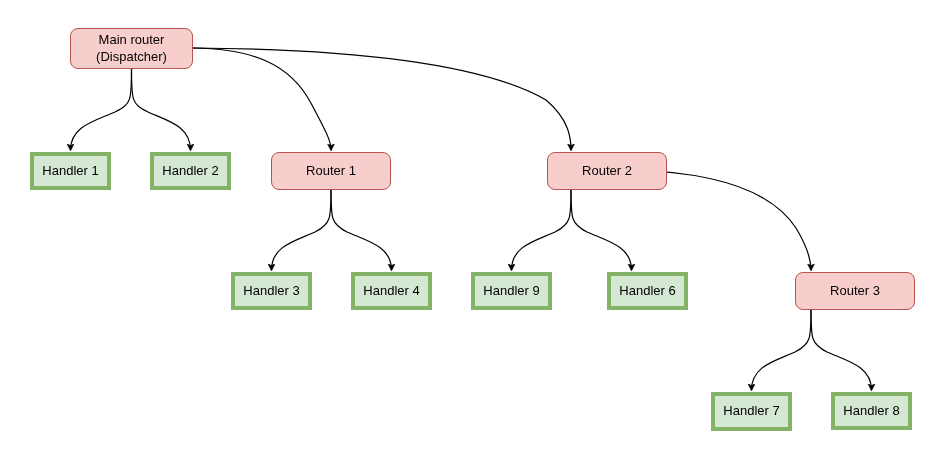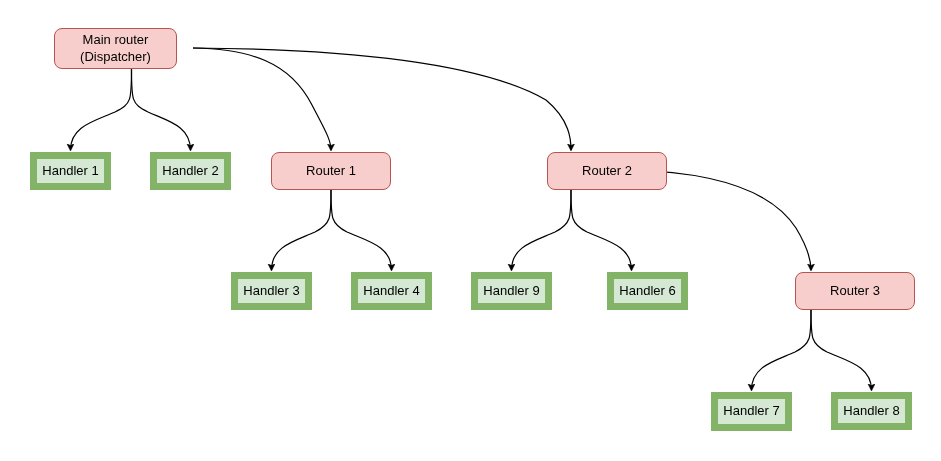--- a/index.html
+++ b/index.html
@@ -35,21 +35,21 @@
     line-height: 1.25;
     z-index: 2;
   }
   .node-router {
     background: #f8cecc;
     border: 1px solid #b85450;
     border-radius: 8px;
   }
   .node-handler {
     background: #d5e8d4;
-    border: 7px solid #a21caf;
+    border: 4px solid #a21caf;
     border-radius: 0px;
   }
   .node-label {
     display: block;
     white-space: pre-line;
     padding: 0 4px;
   }
 </style>
 </head>
 <body>
@@ -71,21 +71,21 @@
         <path d="M 331 190 C 331 218 331 224 347 232 C 367 241 391.5 246 391.5 270" stroke="#000000" marker-end="url(#arrowhead)"></path>
         <path d="M 571 190 C 571 218 571 224 555 232 C 535 241 511.5 246 511.5 270" stroke="#000000" marker-end="url(#arrowhead)"></path>
         <path d="M 571 190 C 571 218 571 224 587 232 C 607 241 631.5 246 631.5 270" stroke="#000000" marker-end="url(#arrowhead)"></path>
         <path d="M 631 170 C 710 172 770 188 796 228 C 808 248 811 262 811 270" stroke="#000000" marker-end="url(#arrowhead)"></path>
         <path d="M 811 310 C 811 338 811 344 795 352 C 775 361 751.5 366 751.5 390" stroke="#000000" marker-end="url(#arrowhead)"></path>
         <path d="M 811 310 C 811 338 811 344 827 352 C 847 361 871.5 366 871.5 390" stroke="#000000" marker-end="url(#arrowhead)"></path>
       </g>
   </svg>
 
   <div id="node-group">
-      <div class="node node-router" style="left: 54px; top: 28px; width: 123px; height: 41px; background: rgb(248, 206, 204); border-color: rgb(184, 84, 80);">
+      <div class="node node-router" style="left: 70px; top: 28px; width: 123px; height: 41px; background: rgb(248, 206, 204); border-color: rgb(184, 84, 80);">
         <span class="node-label">Main router
 (Dispatcher)</span>
       </div>
       <div class="node node-handler" style="left: 30px; top: 152px; width: 81px; height: 38px; background: rgb(213, 232, 212); border-color: rgb(130, 179, 102);">
         <span class="node-label">Handler 1</span>
       </div>
       <div class="node node-handler" style="left: 150px; top: 152px; width: 81px; height: 38px; background: rgb(213, 232, 212); border-color: rgb(130, 179, 102);">
         <span class="node-label">Handler 2</span>
       </div>
       <div class="node node-router" style="left: 271px; top: 152px; width: 120px; height: 38px; background: rgb(248, 206, 204); border-color: rgb(184, 84, 80);">

